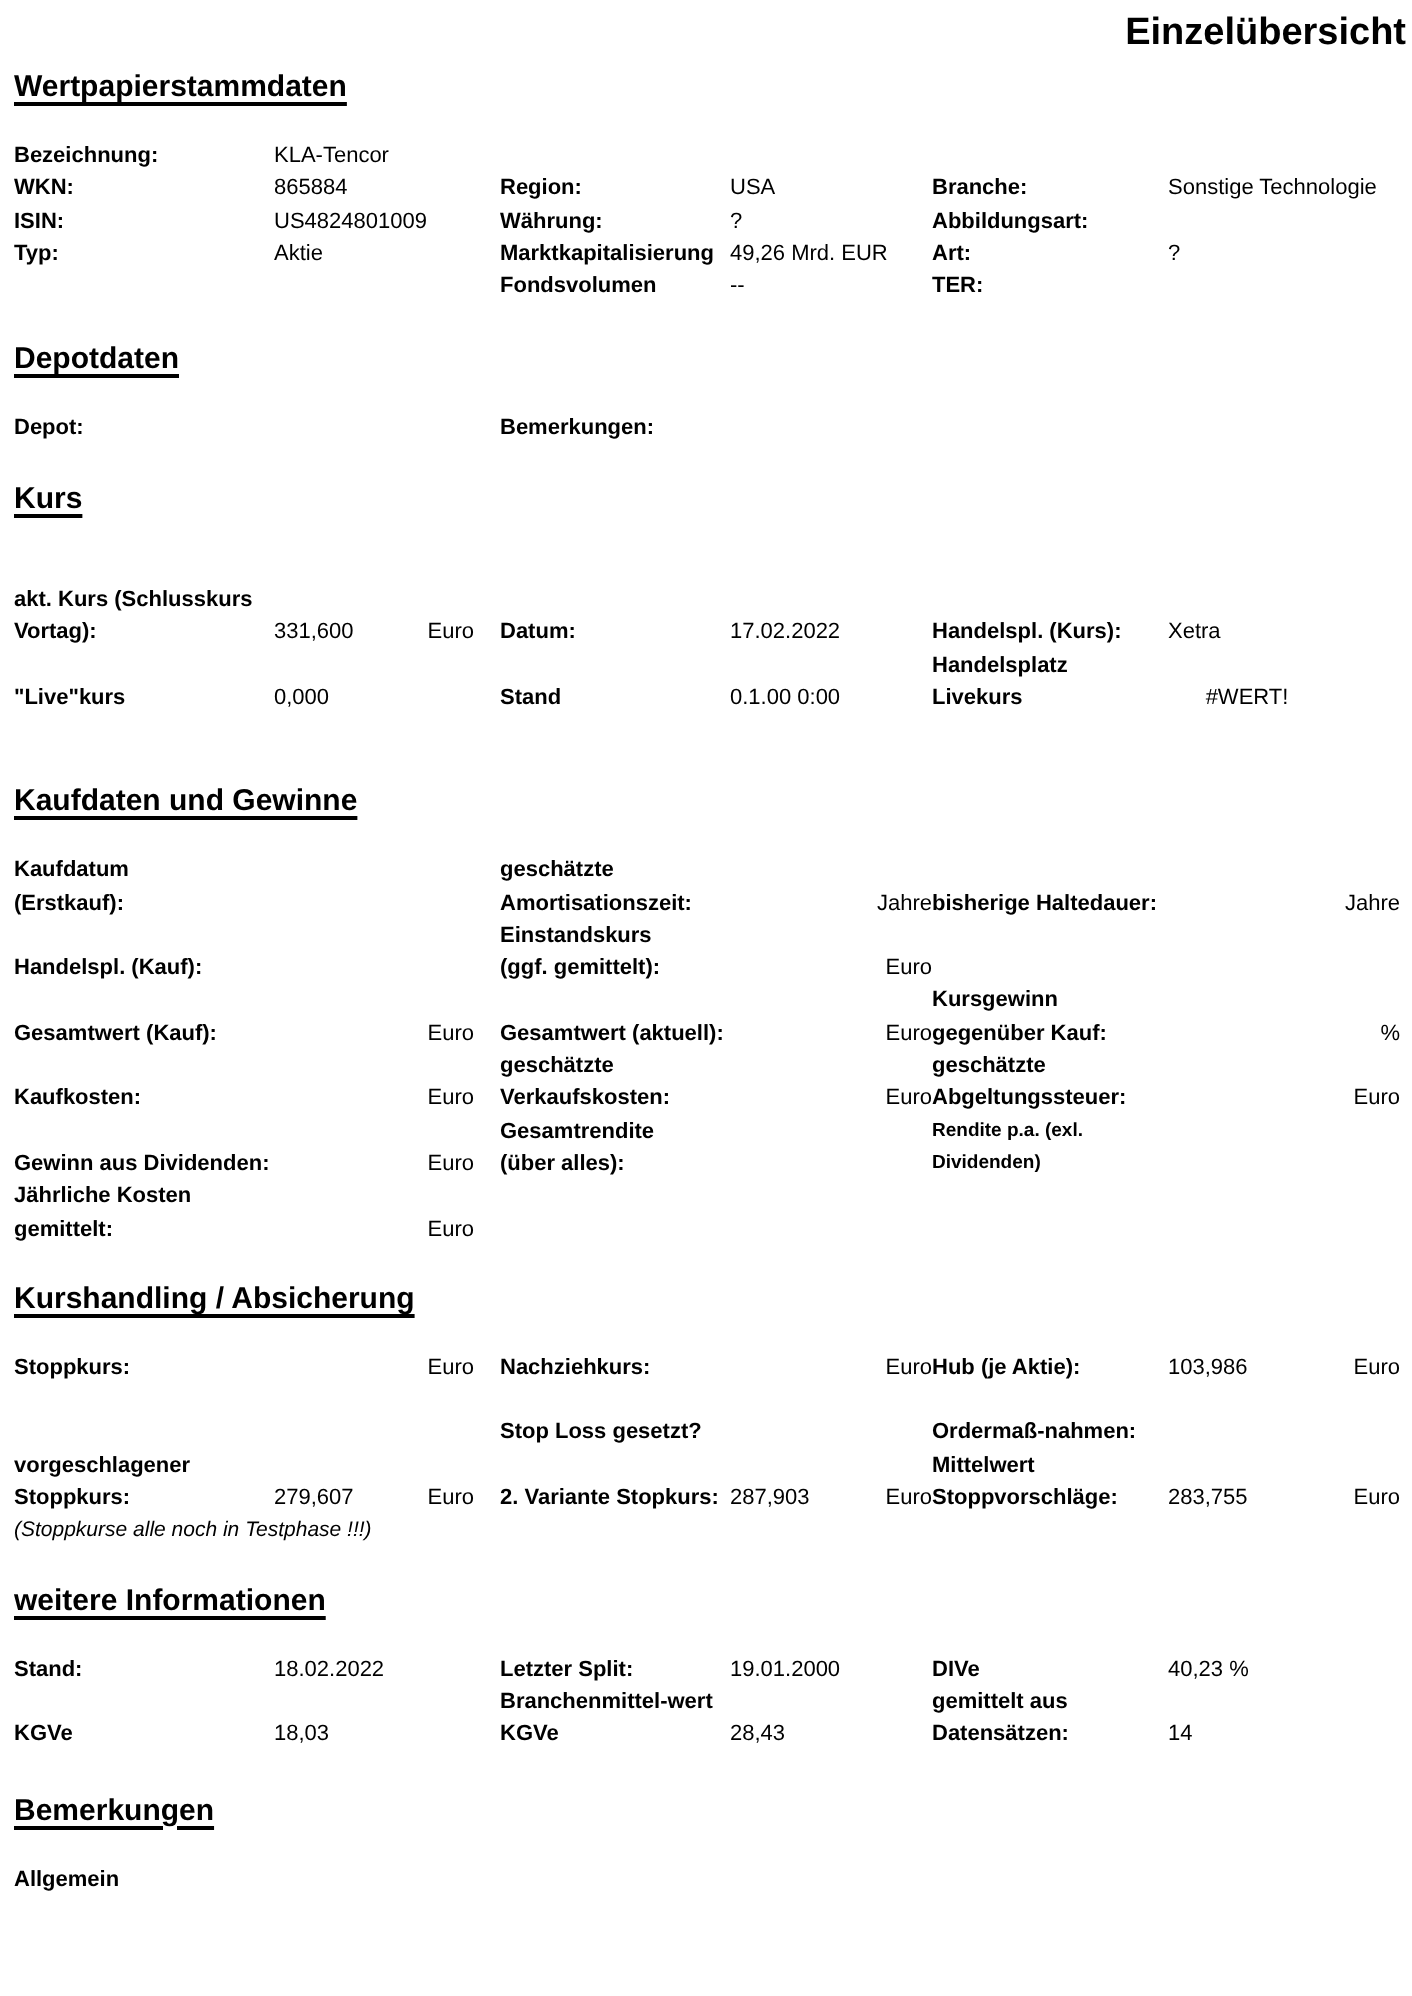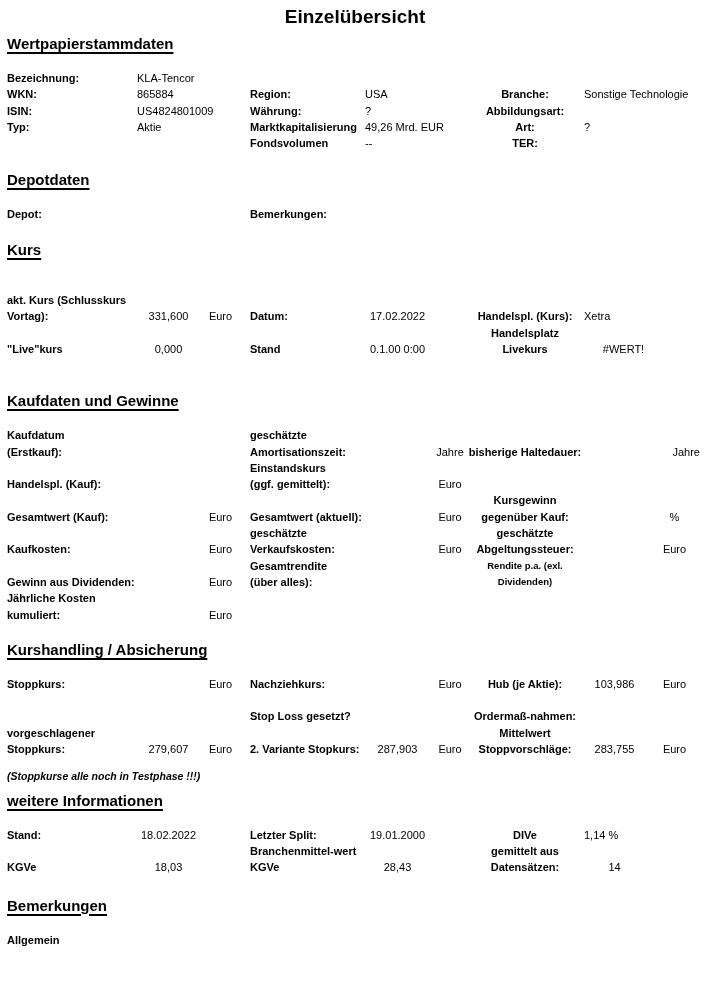--- a/index.html
+++ b/index.html
@@ -4,21 +4,21 @@
 <style>
   html, body { margin: 0; padding: 0; background: #ffffff; }
   body {
     width: 706px; height: 998px;
     font-family: "Liberation Sans", "DejaVu Sans", sans-serif;
     font-size: 11px; color: #000000;
     overflow: hidden;
   }
   .page { width: 706px; height: 998px; box-sizing: border-box; padding-left: 7px; padding-right: 3px; }
   .title {
-    text-align: center; font-weight: bold; font-size: 19px;
+    text-align: right; font-weight: bold; font-size: 19px;
     line-height: 25px; margin-top: 4px;
   }
   .sec-heading {
     font-weight: bold; font-size: 15px; line-height: 19px;
     text-decoration: underline; text-decoration-thickness: 1.5px; text-underline-offset: 3px;
     white-space: nowrap;
   }
   #sections .section:nth-child(1) .sec-heading { margin-top: 5px; }
   #sections .section:nth-child(2) .sec-heading { margin-top: 19px; }
   #sections .section:nth-child(3) .sec-heading { margin-top: 17px; }
@@ -28,29 +28,29 @@
   #sections .section:nth-child(7) .sec-heading { margin-top: 20px; }
   .rows { margin-top: 17px; }
   .row {
     display: grid;
     grid-template-columns: 130px 63px 37px 128px 65px 36px 118px 61px 55px;
     height: 16.3px; line-height: 16.3px;
   }
   .cell { white-space: nowrap; overflow: visible; }
   .col0 { grid-column: 1; } .col1 { grid-column: 2; } .col2 { grid-column: 3; }
   .col3 { grid-column: 4; padding-left: 13px; } .col4 { grid-column: 5; } .col5 { grid-column: 6; }
-  .col6 { grid-column: 7; text-align: center; } .col7 { grid-column: 8; } .col8 { grid-column: 9; }
+  .col6 { grid-column: 7; } .col7 { grid-column: 8; } .col8 { grid-column: 9; }
   .lbl { font-weight: bold; }
   .lbl.small { font-size: 9.5px; }
-  .val { text-align: center; }
+  .val { text-align: left; }
   .val.left { text-align: left; }
   .val.err { text-align: center; padding-left: 18px; }
-  .unit { padding-left: 4px; text-align: center; }
+  .unit { padding-left: 4px; text-align: right; }
   .unit.rgt { text-align: right; padding-left: 0; }
-  .note { grid-column: 1 / span 4; font-style: italic; font-size: 10.5px; font-weight: bold; margin-top: 11px; }
+  .note { grid-column: 1 / span 4; font-style: italic; font-size: 10.5px; font-weight: normal; }
 </style>
 </head>
 <body>
 
 <div class="page">
   <div class="title">Einzelübersicht</div>
   <div id="sections">
       <div class="section">
         <div class="sec-heading">Wertpapierstammdaten</div>
         <div class="rows">
@@ -178,21 +178,21 @@
           <div class="row">
             <span class="cell col0 lbl">Gewinn aus Dividenden:</span>
             <span class="cell col2 unit">Euro</span>
             <span class="cell col3 lbl">(über alles):</span>
             <span class="cell col6 lbl small">Dividenden)</span>
           </div>
           <div class="row">
             <span class="cell col0 lbl">Jährliche Kosten</span>
           </div>
           <div class="row">
-            <span class="cell col0 lbl">kumuliert:</span>
+            <span class="cell col0 lbl">gemittelt:</span>
             <span class="cell col2 unit">Euro</span>
           </div>
         </div>
       </div>
       <div class="section">
         <div class="sec-heading">Kurshandling / Absicherung</div>
         <div class="rows">
           <div class="row">
             <span class="cell col0 lbl">Stoppkurs:</span>
             <span class="cell col2 unit">Euro</span>
@@ -229,21 +229,21 @@
       </div>
       <div class="section">
         <div class="sec-heading">weitere Informationen</div>
         <div class="rows">
           <div class="row">
             <span class="cell col0 lbl">Stand:</span>
             <span class="cell col1 val">18.02.2022</span>
             <span class="cell col3 lbl">Letzter Split:</span>
             <span class="cell col4 val">19.01.2000</span>
             <span class="cell col6 lbl">DIVe</span>
-            <span class="cell col7 val left">1,14 %</span>
+            <span class="cell col7 val left">40,23 %</span>
           </div>
           <div class="row">
             <span class="cell col3 lbl">Branchenmittel-wert</span>
             <span class="cell col6 lbl">gemittelt aus</span>
           </div>
           <div class="row">
             <span class="cell col0 lbl">KGVe</span>
             <span class="cell col1 val">18,03</span>
             <span class="cell col3 lbl">KGVe</span>
             <span class="cell col4 val">28,43</span>

